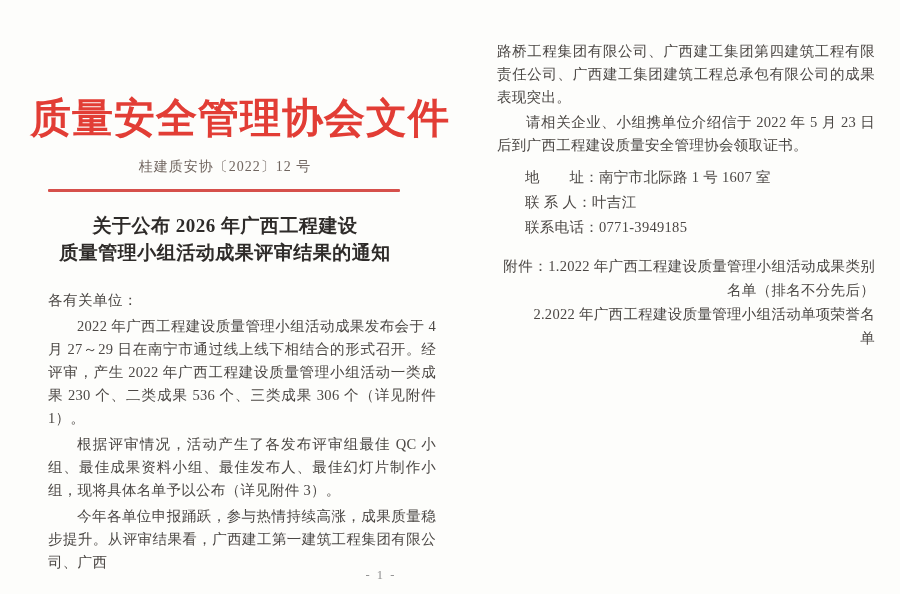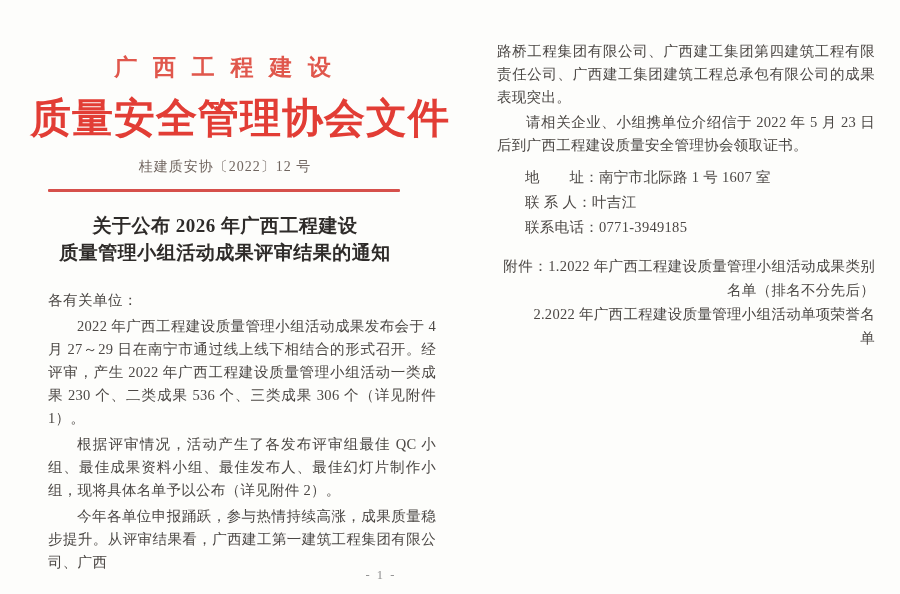--- a/index.html
+++ b/index.html
@@ -72,35 +72,34 @@
     font-family:"Liberation Serif",serif;
   }
   .pn-1{top:568px;left:351px;}
 </style>
 </head>
 <body>
 
 <div class="canvas">
 
   <section class="page page-1">
-    <div class="org-line">广 西 工 程 建 设</div>
     <div class="banner">质量安全管理协会文件</div>
     <div class="docnum">桂建质安协〔2022〕12 号</div>
     <div class="red-rule"></div>
 
     <h1 class="doc-title">
       <span>关于公布 2026 年广西工程建设</span><br>
       <span>质量管理小组活动成果评审结果的通知</span>
     </h1>
 
     <div class="salutation">各有关单位：</div>
 
     <div class="bodytext">
       <p>2022 年广西工程建设质量管理小组活动成果发布会于 4 月 27～29 日在南宁市通过线上线下相结合的形式召开。经评审，产生 2022 年广西工程建设质量管理小组活动一类成果 230 个、二类成果 536 个、三类成果 306 个（详见附件 1）。</p>
-      <p>根据评审情况，活动产生了各发布评审组最佳 QC 小组、最佳成果资料小组、最佳发布人、最佳幻灯片制作小组，现将具体名单予以公布（详见附件 2）。</p>
+      <p>根据评审情况，活动产生了各发布评审组最佳 QC 小组、最佳成果资料小组、最佳发布人、最佳幻灯片制作小组，现将具体名单予以公布（详见附件 3）。</p>
       <p>今年各单位申报踊跃，参与热情持续高涨，成果质量稳步提升。从评审结果看，广西建工第一建筑工程集团有限公司、广西</p>
     </div>
 
     <div class="pagenum pn-1">- 1 -</div>
   </section>
 
   <section class="page page-2">
 
     <div class="flow2">
       <p>路桥工程集团有限公司、广西建工集团第四建筑工程有限责任公司、广西建工集团建筑工程总承包有限公司的成果表现突出。</p>

